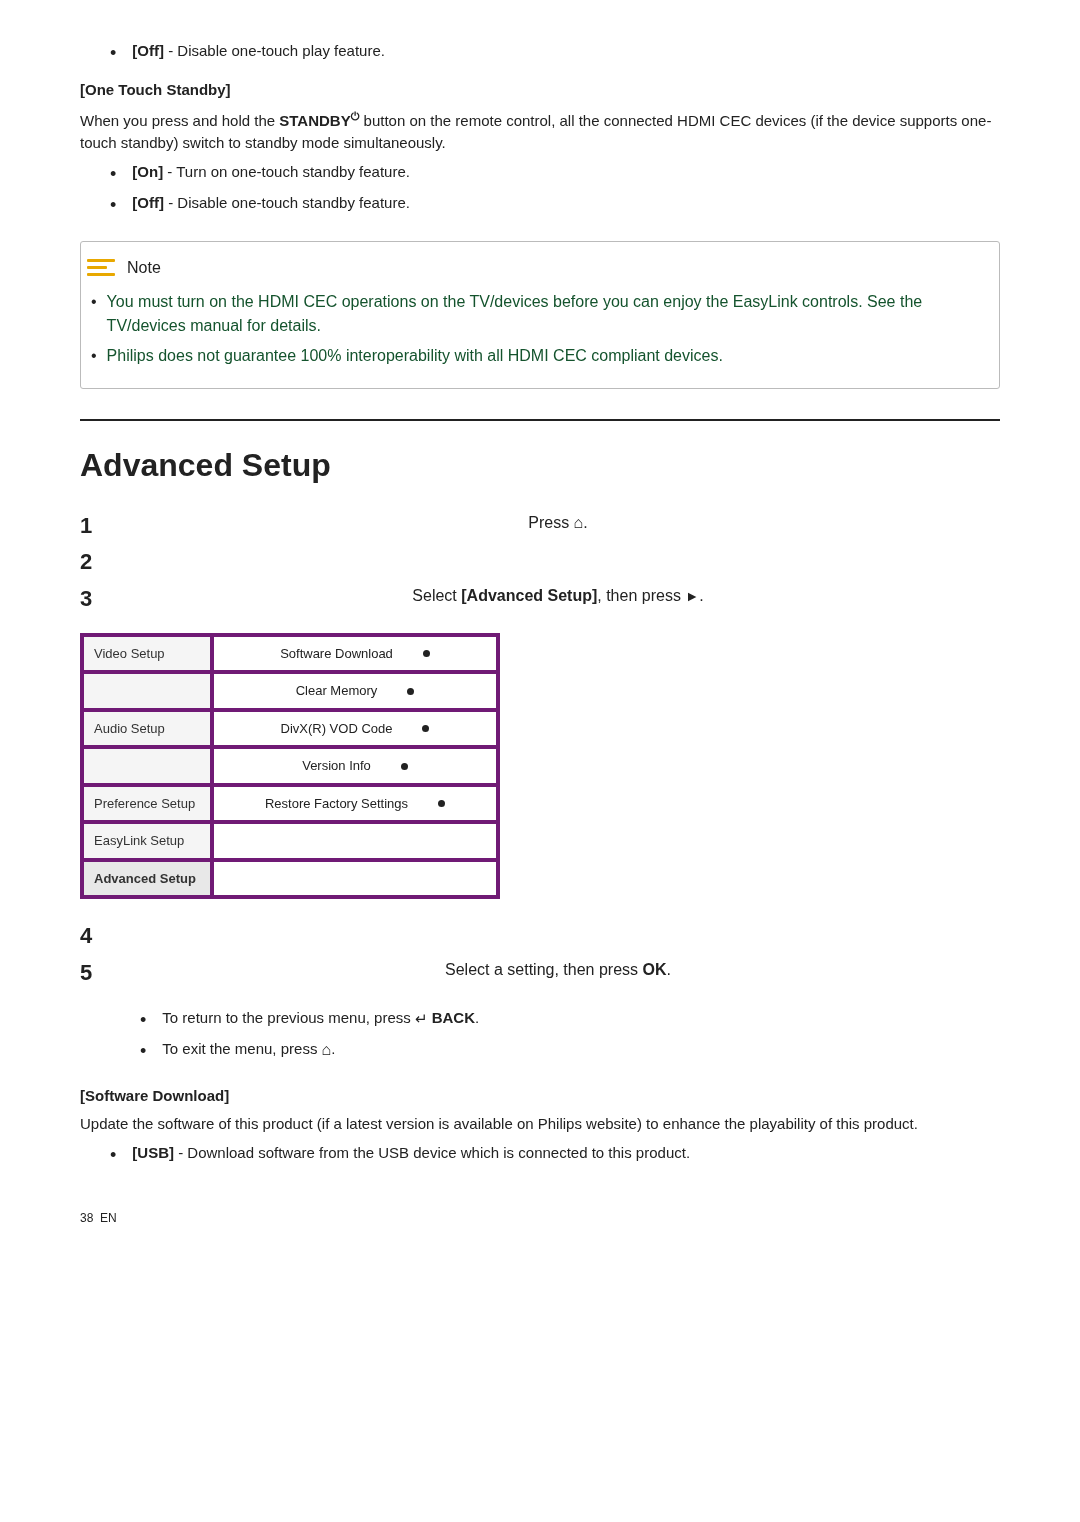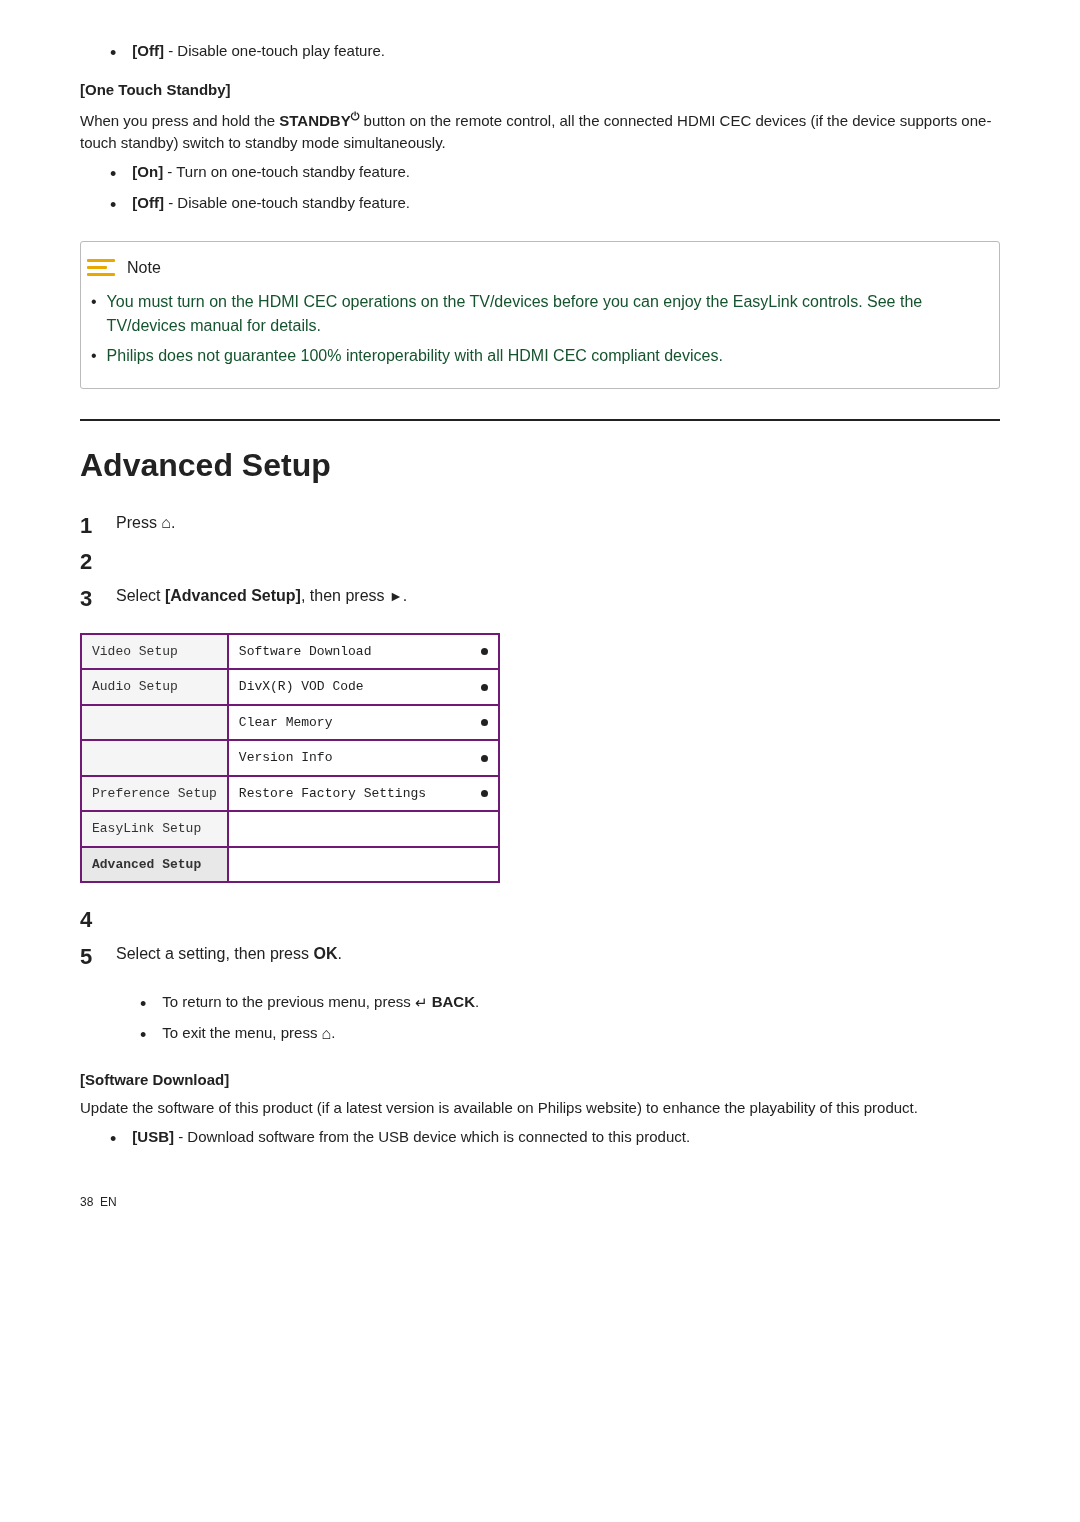--- a/index.html
+++ b/index.html
@@ -110,50 +110,50 @@
       font-size: 22px;
       font-weight: bold;
       width: 36px;
       flex-shrink: 0;
       line-height: 1.4;
     }
     .step-text {
       font-size: 16px;
       line-height: 1.5;
       flex: 1;
+      text-align: center;
     }
 
     .menu-table {
       border: 1px solid #bbb;
       border-collapse: collapse;
       margin: 18px 0 22px 0;
       width: 420px;
       font-size: 13px;
     }
     .menu-table td {
-      border: 2px solid #701a75;
+      border: 4px solid #701a75;
       padding: 7px 10px;
       vertical-align: middle;
-      font-family: Liberation Mono, monospace;
     }
     .menu-table .col-left {
       background: #f5f5f5;
       font-weight: normal;
       white-space: nowrap;
       width: 130px;
       color: #333;
     }
     .menu-table .col-left.selected {
       background: #e8e8e8;
       font-weight: bold;
     }
     .menu-table .col-right-inner {
       display: flex;
       align-items: center;
-      justify-content: space-between;
+      justify-content: center;
       width: 100%;
       gap: 20px;
     }
     .dot-indicator {
       display: inline-block;
       width: 7px;
       height: 7px;
       border-radius: 50%;
       background: #222;
       margin-left: 10px;
@@ -257,33 +257,33 @@
     <tr>
       <td class="col-left">Video Setup</td>
       <td>
         <div class="col-right-inner">
           <span>Software Download</span>
           <span class="dot-indicator"></span>
         </div>
       </td>
     </tr>
     <tr>
+      <td class="col-left"></td>
+      <td>
+        <div class="col-right-inner">
+          <span>Clear Memory</span>
+          <span class="dot-indicator"></span>
+        </div>
+      </td>
+    </tr>
+    <tr>
       <td class="col-left">Audio Setup</td>
       <td>
         <div class="col-right-inner">
           <span>DivX(R) VOD Code</span>
-          <span class="dot-indicator"></span>
-        </div>
-      </td>
-    </tr>
-    <tr>
-      <td class="col-left"></td>
-      <td>
-        <div class="col-right-inner">
-          <span>Clear Memory</span>
           <span class="dot-indicator"></span>
         </div>
       </td>
     </tr>
     <tr>
       <td class="col-left"></td>
       <td>
         <div class="col-right-inner">
           <span>Version Info</span>
           <span class="dot-indicator"></span>

